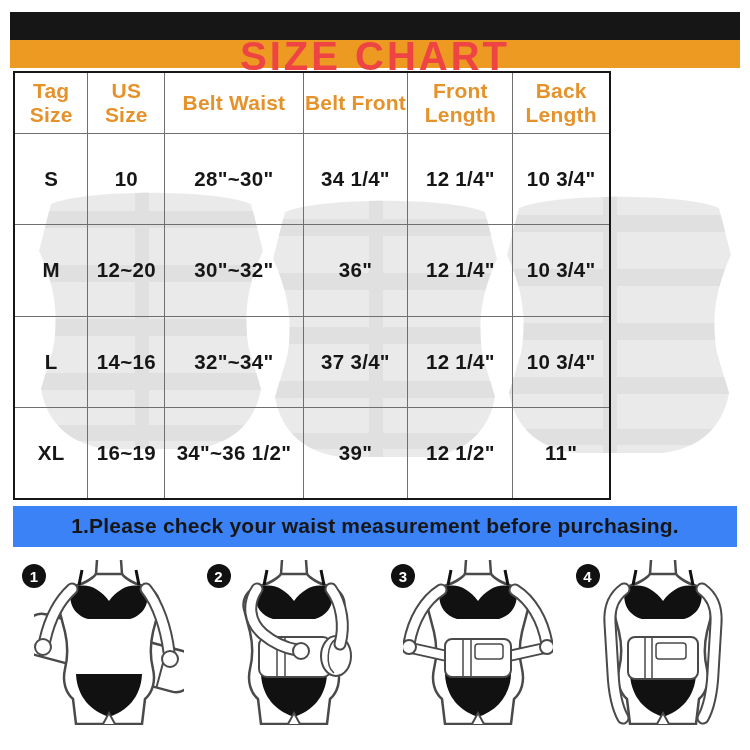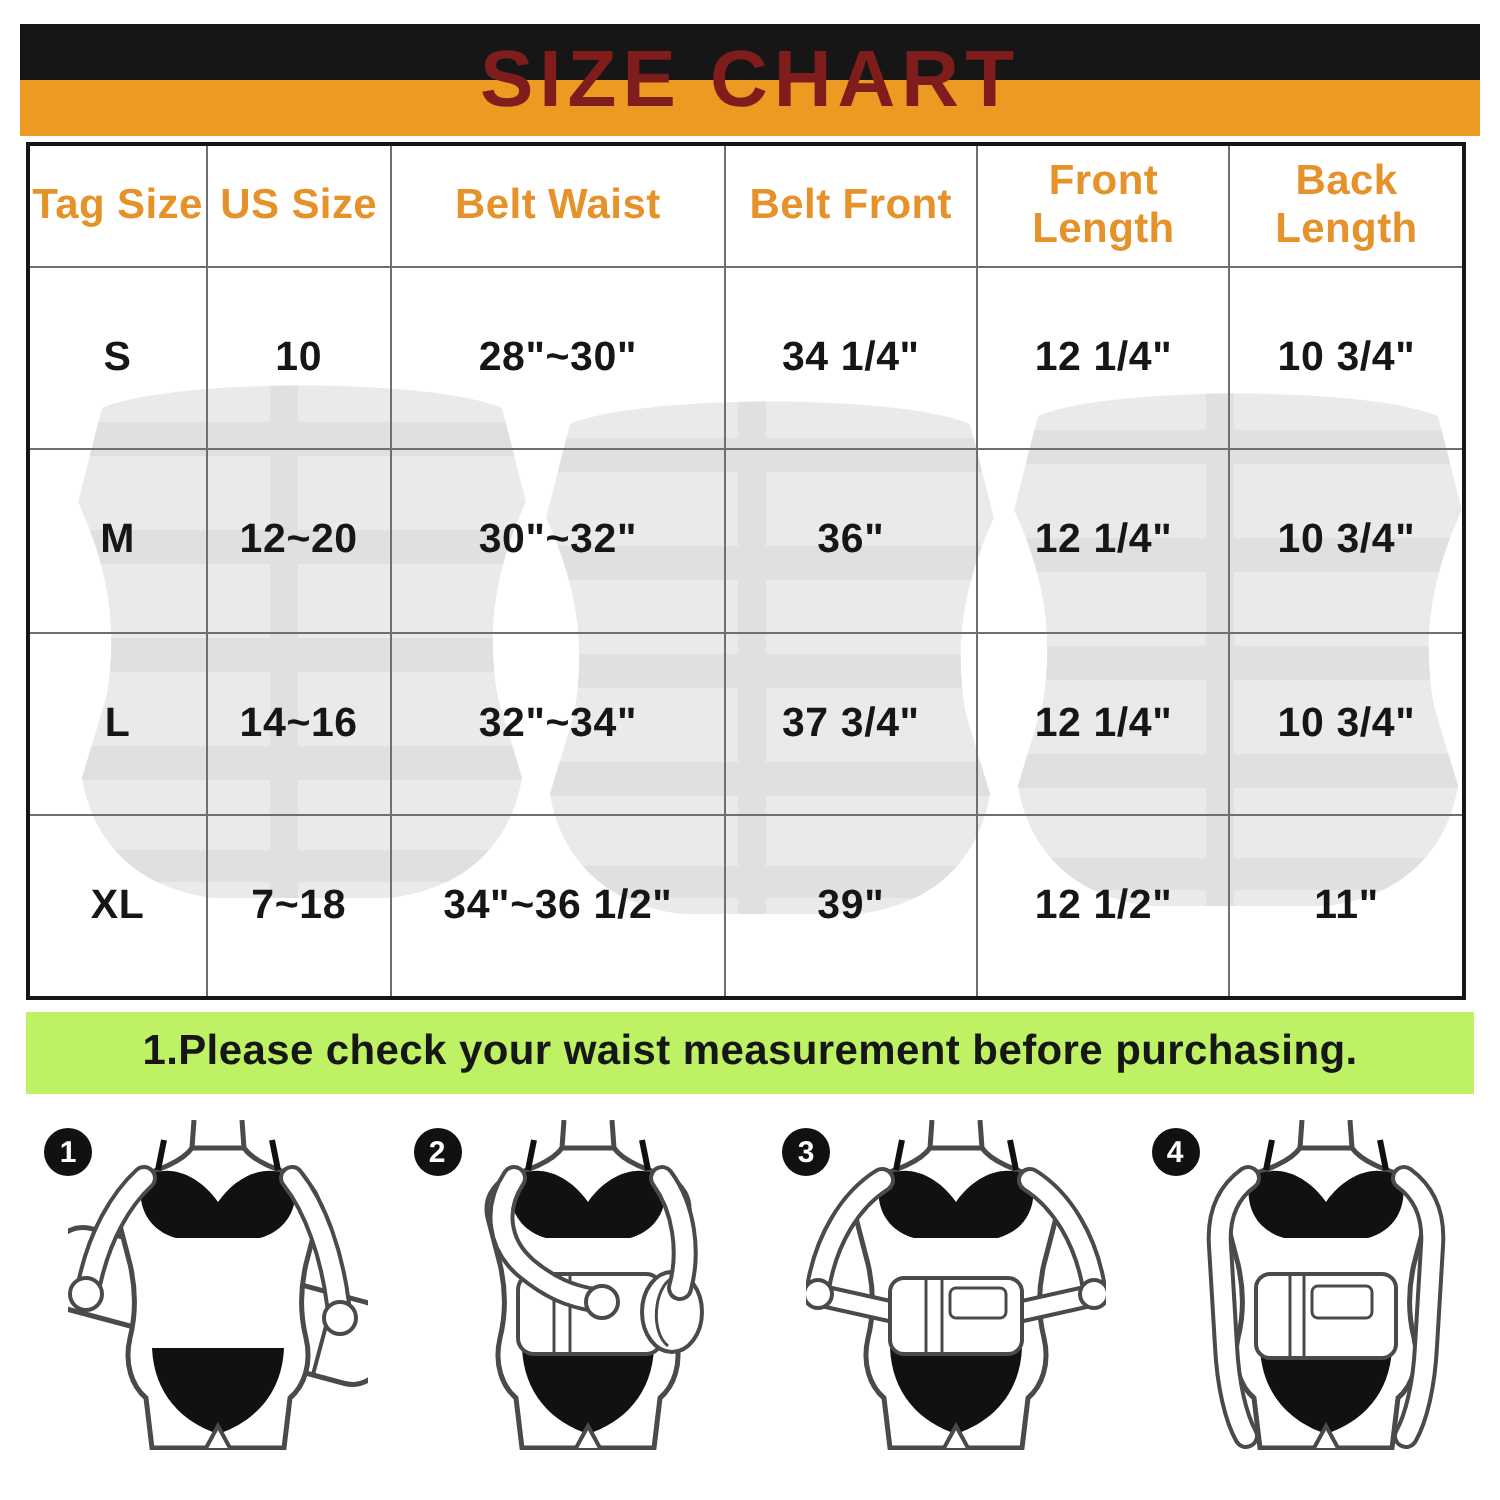--- a/index.html
+++ b/index.html
@@ -3,37 +3,37 @@
 <meta charset="utf-8">
 <style>
   * { box-sizing: border-box; margin: 0; padding: 0; }
   html,body { width: 750px; height: 750px; background: #fff; overflow: hidden;
     font-family: "Liberation Sans", sans-serif; color: #151515; }
 
   
   .banner { position: relative; margin: 12px 10px 0 10px; height: 56px; }
   .banner-black { height: 28px; background: #161616; }
   .banner-orange { height: 28px; background: #EC9A21; }
-  .banner-title { position: absolute; top: 0; left: 0; right: 0; height: 56px;
+  .banner-title { position: absolute; top: 16px; left: 0; right: 0; height: 56px;
     display: flex; align-items: center; justify-content: center;
-    color: #7f1d1d; font-size: 40px; font-weight: bold; letter-spacing: 3px; }
+    color: #ef4444; font-size: 40px; font-weight: bold; letter-spacing: 3px; }
 
   
   .table-wrap { position: relative; margin: 3px 13px 0 13px; }
   .watermark { position: absolute; left: 0; top: 0; width: 100%; height: 100%; z-index: 0; }
-  table.size-table { position: relative; z-index: 1; width: 720px; height: 429px;
+  table.size-table { position: relative; z-index: 1; width: 598px; height: 429px;
     border-collapse: collapse; table-layout: fixed; background: transparent;
     border: 2.5px solid #161616; padding-left: 44px; }
   .size-table th, .size-table td { border: 1px solid #6f6f6f; text-align: center;
     vertical-align: middle; font-weight: bold; background: transparent; }
   .size-table th { color: #E6922A; font-size: 21px; height: 61px; letter-spacing: 0.2px; }
   .size-table td { color: #161616; font-size: 20.5px; height: 61px; letter-spacing: 0.3px; }
 
   
-  .notes { margin: 6px 13px 0 13px; background: #bef264; padding: 7px 4px 8px 4px; }
+  .notes { margin: 6px 13px 0 13px; background: #3b82f6; padding: 7px 4px 8px 4px; }
   .note-line { text-align: center; font-weight: bold; font-size: 21px; line-height: 26px;
     color: #161616; letter-spacing: 0.2px; }
 
   
   .steps { display: flex; margin-top: 7px; padding: 0 6px; }
   .step { position: relative; width: 25%; height: 172px; }
   .step-num { position: absolute; top: 10px; left: 16px; width: 24px; height: 24px;
     border-radius: 50%; background: #111; color: #fff; font-weight: bold; font-size: 15px;
     display: flex; align-items: center; justify-content: center; z-index: 2; }
   .step svg { position: absolute; top: 6px; left: 28px; }
@@ -112,21 +112,21 @@
       <tr>
         <td>L</td>
         <td>14~16</td>
         <td>32"~34"</td>
         <td>37 3/4"</td>
         <td>12 1/4"</td>
         <td>10 3/4"</td>
       </tr>
       <tr>
         <td>XL</td>
-        <td>7~18</td>
+        <td>16~19</td>
         <td>34"~36 1/2"</td>
         <td>39"</td>
         <td>12 1/2"</td>
         <td>11"</td>
       </tr>
     </tbody>
   </table>
 </div>
 
 <div class="notes">

